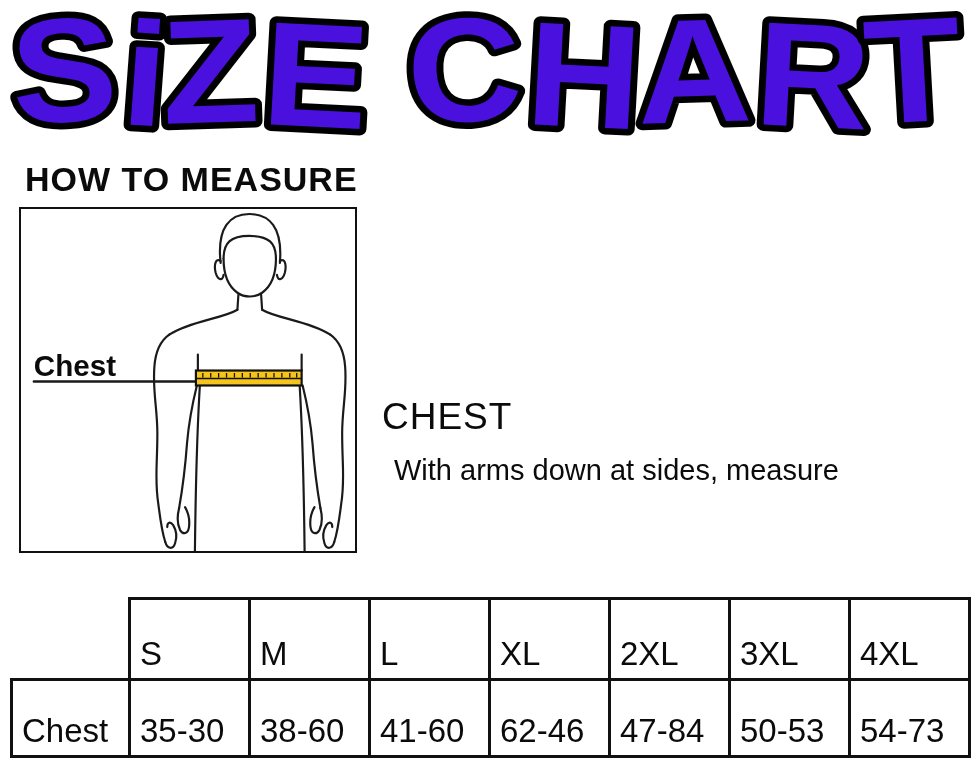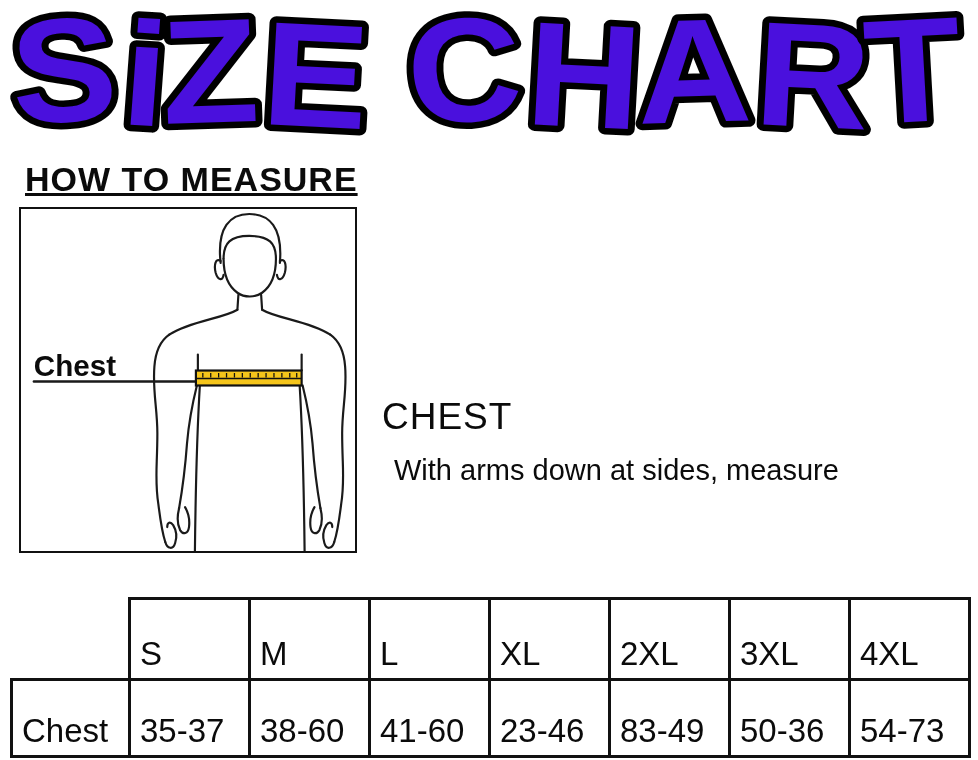--- a/index.html
+++ b/index.html
@@ -11,21 +11,20 @@
     color:#111;
     overflow:hidden;
   }
   
   .title-wrap{position:absolute;left:0;top:0;width:978px;height:158px;}
   
   .htm-heading{
     position:absolute;left:25px;top:160px;
     font-size:34px;font-weight:bold;letter-spacing:1px;color:#0b0b0b;
     white-space:nowrap;
-    text-decoration:underline;
   }
   
   .diagram-box{
     position:absolute;left:19px;top:207px;width:338px;height:346px;
     border:2.5px solid #111;box-sizing:border-box;background:#fff;
   }
   .diagram-box svg{position:absolute;left:0;top:0;width:100%;height:100%;}
   
   .chest-heading{
     position:absolute;left:382px;top:396px;
@@ -152,24 +151,24 @@
       <td>S</td>
       <td>M</td>
       <td>L</td>
       <td>XL</td>
       <td>2XL</td>
       <td>3XL</td>
       <td>4XL</td>
     </tr>
     <tr class="body-row">
       <td class="row-label">Chest</td>
-      <td>35-37</td>
+      <td>35-30</td>
       <td>38-60</td>
       <td>41-60</td>
-      <td>23-46</td>
-      <td>83-49</td>
-      <td>50-36</td>
+      <td>62-46</td>
+      <td>47-84</td>
+      <td>50-53</td>
       <td>54-73</td>
     </tr>
   </tbody>
     </table>
 
 </div>
 
 </body></html>

